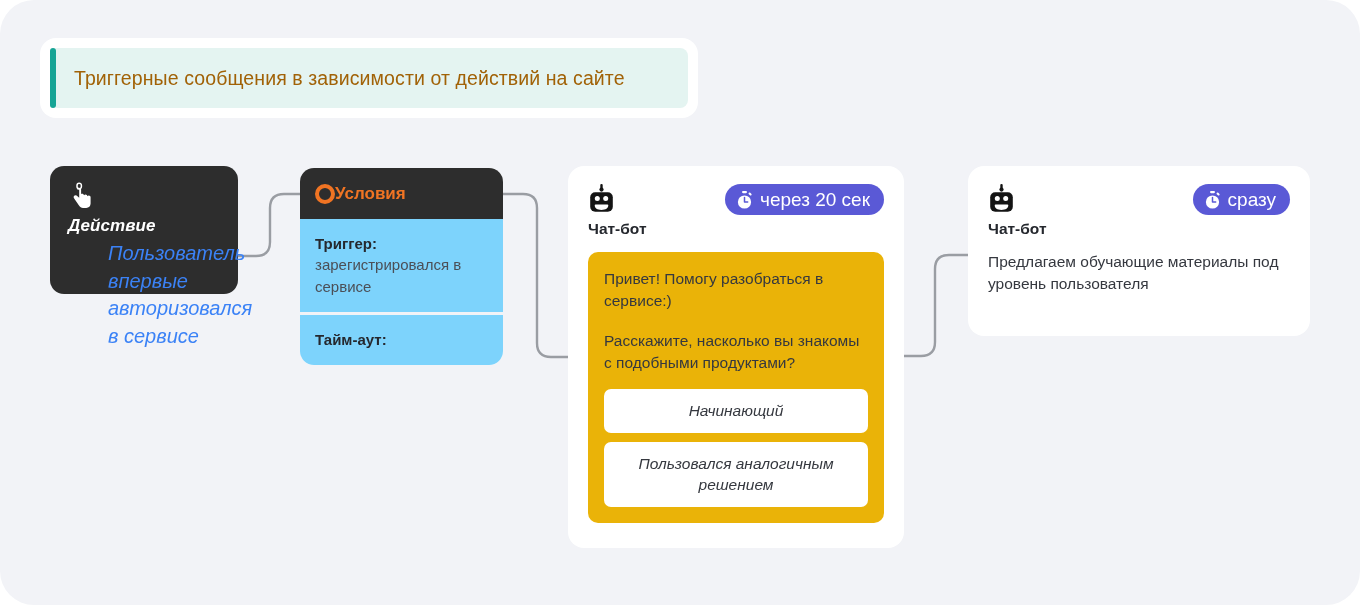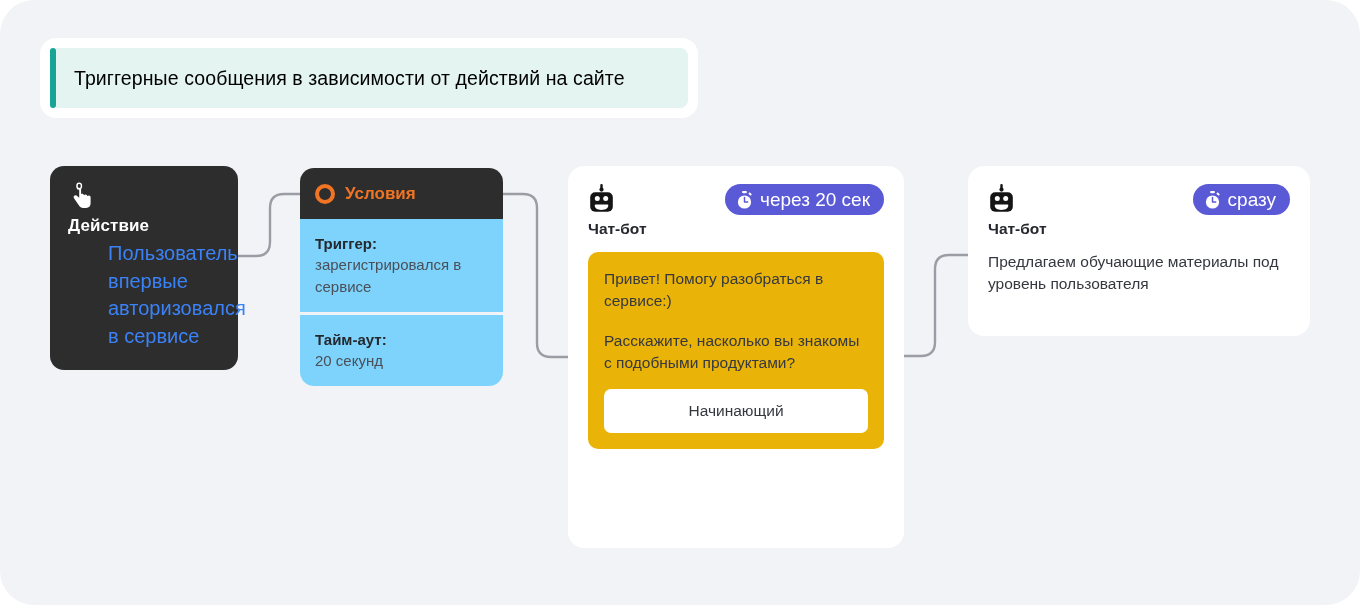--- a/index.html
+++ b/index.html
@@ -48,40 +48,41 @@
     left: 0;
     top: 0;
     width: 6px;
     height: 100%;
     background: #16a495;
     border-radius: 4px;
   }
   #banner-text {
     padding-left: 24px;
     font-size: 19.5px;
-    color: #000000;
+    color: #a16207;
     letter-spacing: 0.1px;
   }
 
   
   .card {
     position: absolute;
     box-sizing: border-box;
   }
 
   
   #card-action {
     left: 50px;
     top: 166px;
     width: 188px;
-    height: 204px;
+    height: 128px;
     background: #2d2d2d;
     border-radius: 14px;
     padding: 16px 18px 14px 18px;
     color: #ffffff;
+    font-style: italic;
   }
   #card-action .title {
     font-size: 17px;
     font-weight: bold;
     margin-top: 6px;
     margin-bottom: 4px;
     letter-spacing: 0.1px;
   }
   #card-action .body {
     font-size: 20px;
@@ -102,21 +103,21 @@
     width: 203px;
     border-radius: 14px;
     overflow: hidden;
     background: #ffffff;
   }
   #cond-head {
     background: #2d2d2d;
     height: 51px;
     display: flex;
     align-items: center;
-    gap: 10px;
+    gap: 0;
     padding: 0 15px;
   }
   .ring-icon {
     width: 20px;
     height: 20px;
     border-radius: 50%;
     border: 4px solid #f07423;
     box-sizing: border-box;
     flex: 0 0 auto;
   }
@@ -214,20 +215,21 @@
     color: #35383f;
   }
   .bubble-p + .bubble-p {
     margin-top: 17px;
   }
   .bubble-options {
     margin-top: 14px;
     display: flex;
     flex-direction: column;
     gap: 9px;
+    font-style: italic;
   }
   .bubble-option {
     background: #ffffff;
     border-radius: 7px;
     padding: 11px 13px;
     font-size: 15.5px;
     color: #35383f;
     text-align: center;
     line-height: 1.4;
   }
@@ -279,21 +281,20 @@
     <div id="cond-head">
       <span class="ring-icon"></span>
       <span id="cond-head-label">Условия</span>
     </div>
     <div class="cond-section">
       <div class="cond-key">Триггер:</div>
       <div class="cond-val">зарегистрировался в сервисе</div>
     </div>
     <div class="cond-section">
       <div class="cond-key">Тайм-аут:</div>
-      <div class="cond-val">20 секунд</div>
     </div>
   </div>
 
   <div id="card-bot1" class="card">
     <div class="bot-head">
       <svg class="robot-icon" viewBox="0 0 27 30">
         <rect x="12.3" y="0" width="2.4" height="5.2" rx="1.1" fill="#141414"></rect>
         <circle cx="13.5" cy="5.6" r="2.1" fill="#141414"></circle>
         <rect x="2.2" y="8.2" width="22.6" height="19.6" rx="5" fill="#141414"></rect>
         <circle cx="9.3" cy="14.6" r="2.5" fill="#ffffff"></circle>
@@ -310,20 +311,21 @@
         </svg>
         <span>через 20 сек</span>
       </div>
     </div>
 
     <div id="bot-bubble">
       <div class="bubble-p">Привет! Помогу разобраться в сервисе:)</div>
       <div class="bubble-p">Расскажите, насколько вы знакомы с подобными продуктами?</div>
       <div class="bubble-options">
         <div class="bubble-option">Начинающий</div>
+        <div class="bubble-option">Пользовался аналогичным решением</div>
       </div>
     </div>
   </div>
 
   <div id="card-bot2" class="card">
     <div class="bot-head">
       <svg class="robot-icon" viewBox="0 0 27 30">
         <rect x="12.3" y="0" width="2.4" height="5.2" rx="1.1" fill="#141414"></rect>
         <circle cx="13.5" cy="5.6" r="2.1" fill="#141414"></circle>
         <rect x="2.2" y="8.2" width="22.6" height="19.6" rx="5" fill="#141414"></rect>

